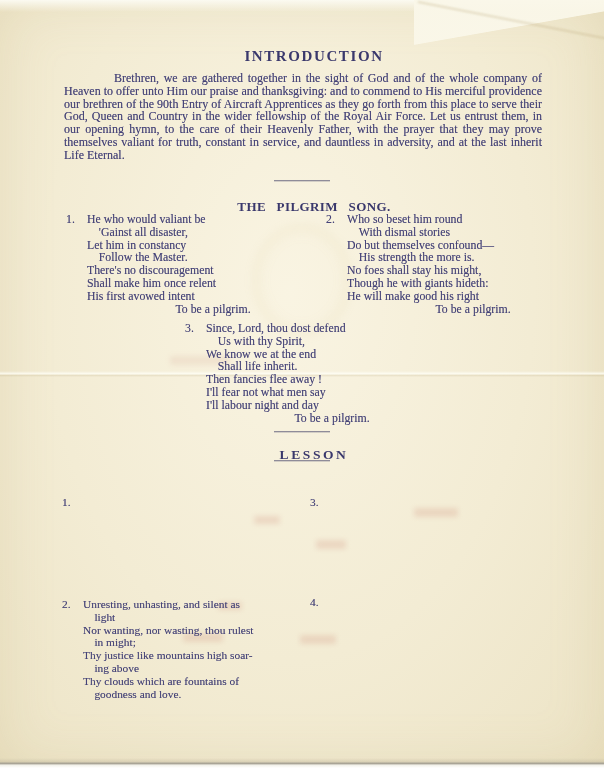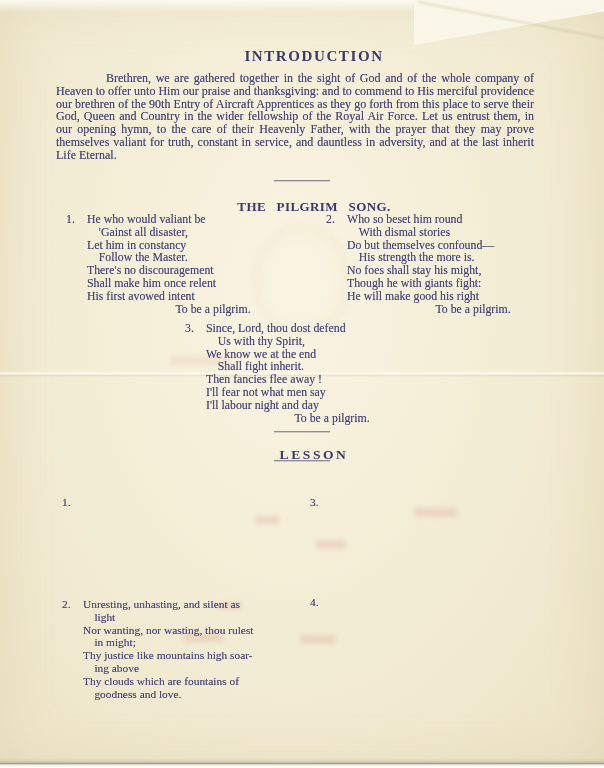--- a/index.html
+++ b/index.html
@@ -47,21 +47,21 @@
   .h-lesson{top:435px;font-size:13.5px;letter-spacing:2.6px;}
   .h-hymn{top:472px;font-size:11.5px;letter-spacing:0.6px;}
 
   .rule{position:absolute;left:50%;transform:translateX(-50%);width:56px;height:2px;
     background:linear-gradient(to bottom,#8f8c99 0 1px, rgba(143,140,153,0.35) 1px 2px);}
   .r1{top:180px;}
   .r2{top:431px;}
   .r3{top:460px;}
 
   .intro-par{
-    position:absolute;top:60px;left:56px;width:478px;
+    position:absolute;top:60px;left:64px;width:478px;
     font-size:12px;line-height:12.8px;text-align:justify;text-indent:50px;
     text-shadow:0 0 0.4px rgba(69,67,120,0.55);
   }
   .verse{position:absolute;display:flex;gap:8px;
     font-size:11.8px;line-height:12.8px;
     text-shadow:0 0 0.4px rgba(69,67,120,0.5);}
   .verse .vnum{width:13px;flex:none;}
   .verse .vtext{white-space:pre-wrap;}
   .pv1{top:213px;left:66px;}
   .pv2{top:213px;left:326px;}
@@ -109,30 +109,30 @@
 His first avowed intent
                               To be a pilgrim.</div>
     </div>
     <div class="verse ink pv2">
       <span class="vnum">2.</span>
       <div class="vtext">Who so beset him round
     With dismal stories
 Do but themselves confound—
     His strength the more is.
 No foes shall stay his might,
-Though he with giants fight:
+Though he with giants hideth:
 He will make good his right
                               To be a pilgrim.</div>
     </div>
     <div class="verse ink pv3">
       <span class="vnum">3.</span>
       <div class="vtext">Since, Lord, thou dost defend
     Us with thy Spirit,
 We know we at the end
-    Shall fight inherit.
+    Shall life inherit.
 Then fancies flee away !
 I'll fear not what men say
 I'll labour night and day
                               To be a pilgrim.</div>
     </div>
 
     <div class="rule r2"></div>
     <h2 class="heading h-lesson">LESSON</h2>
     <div class="rule r3"></div>
 

